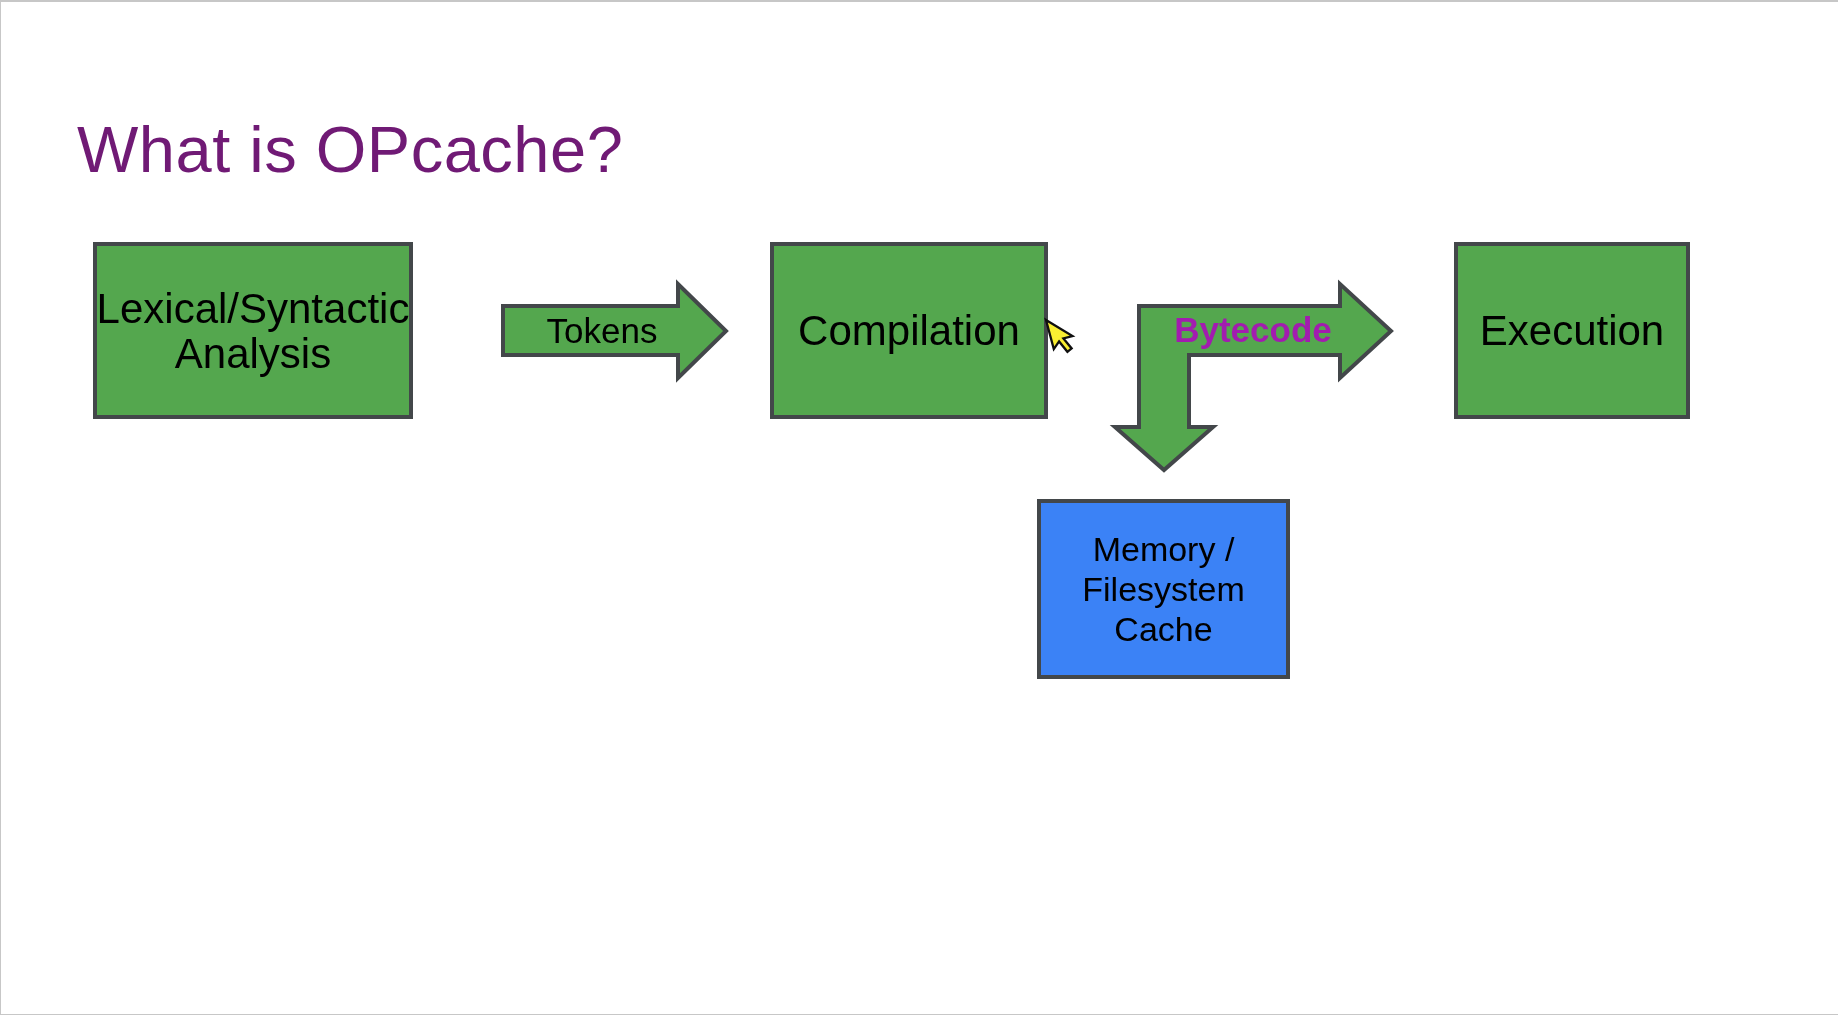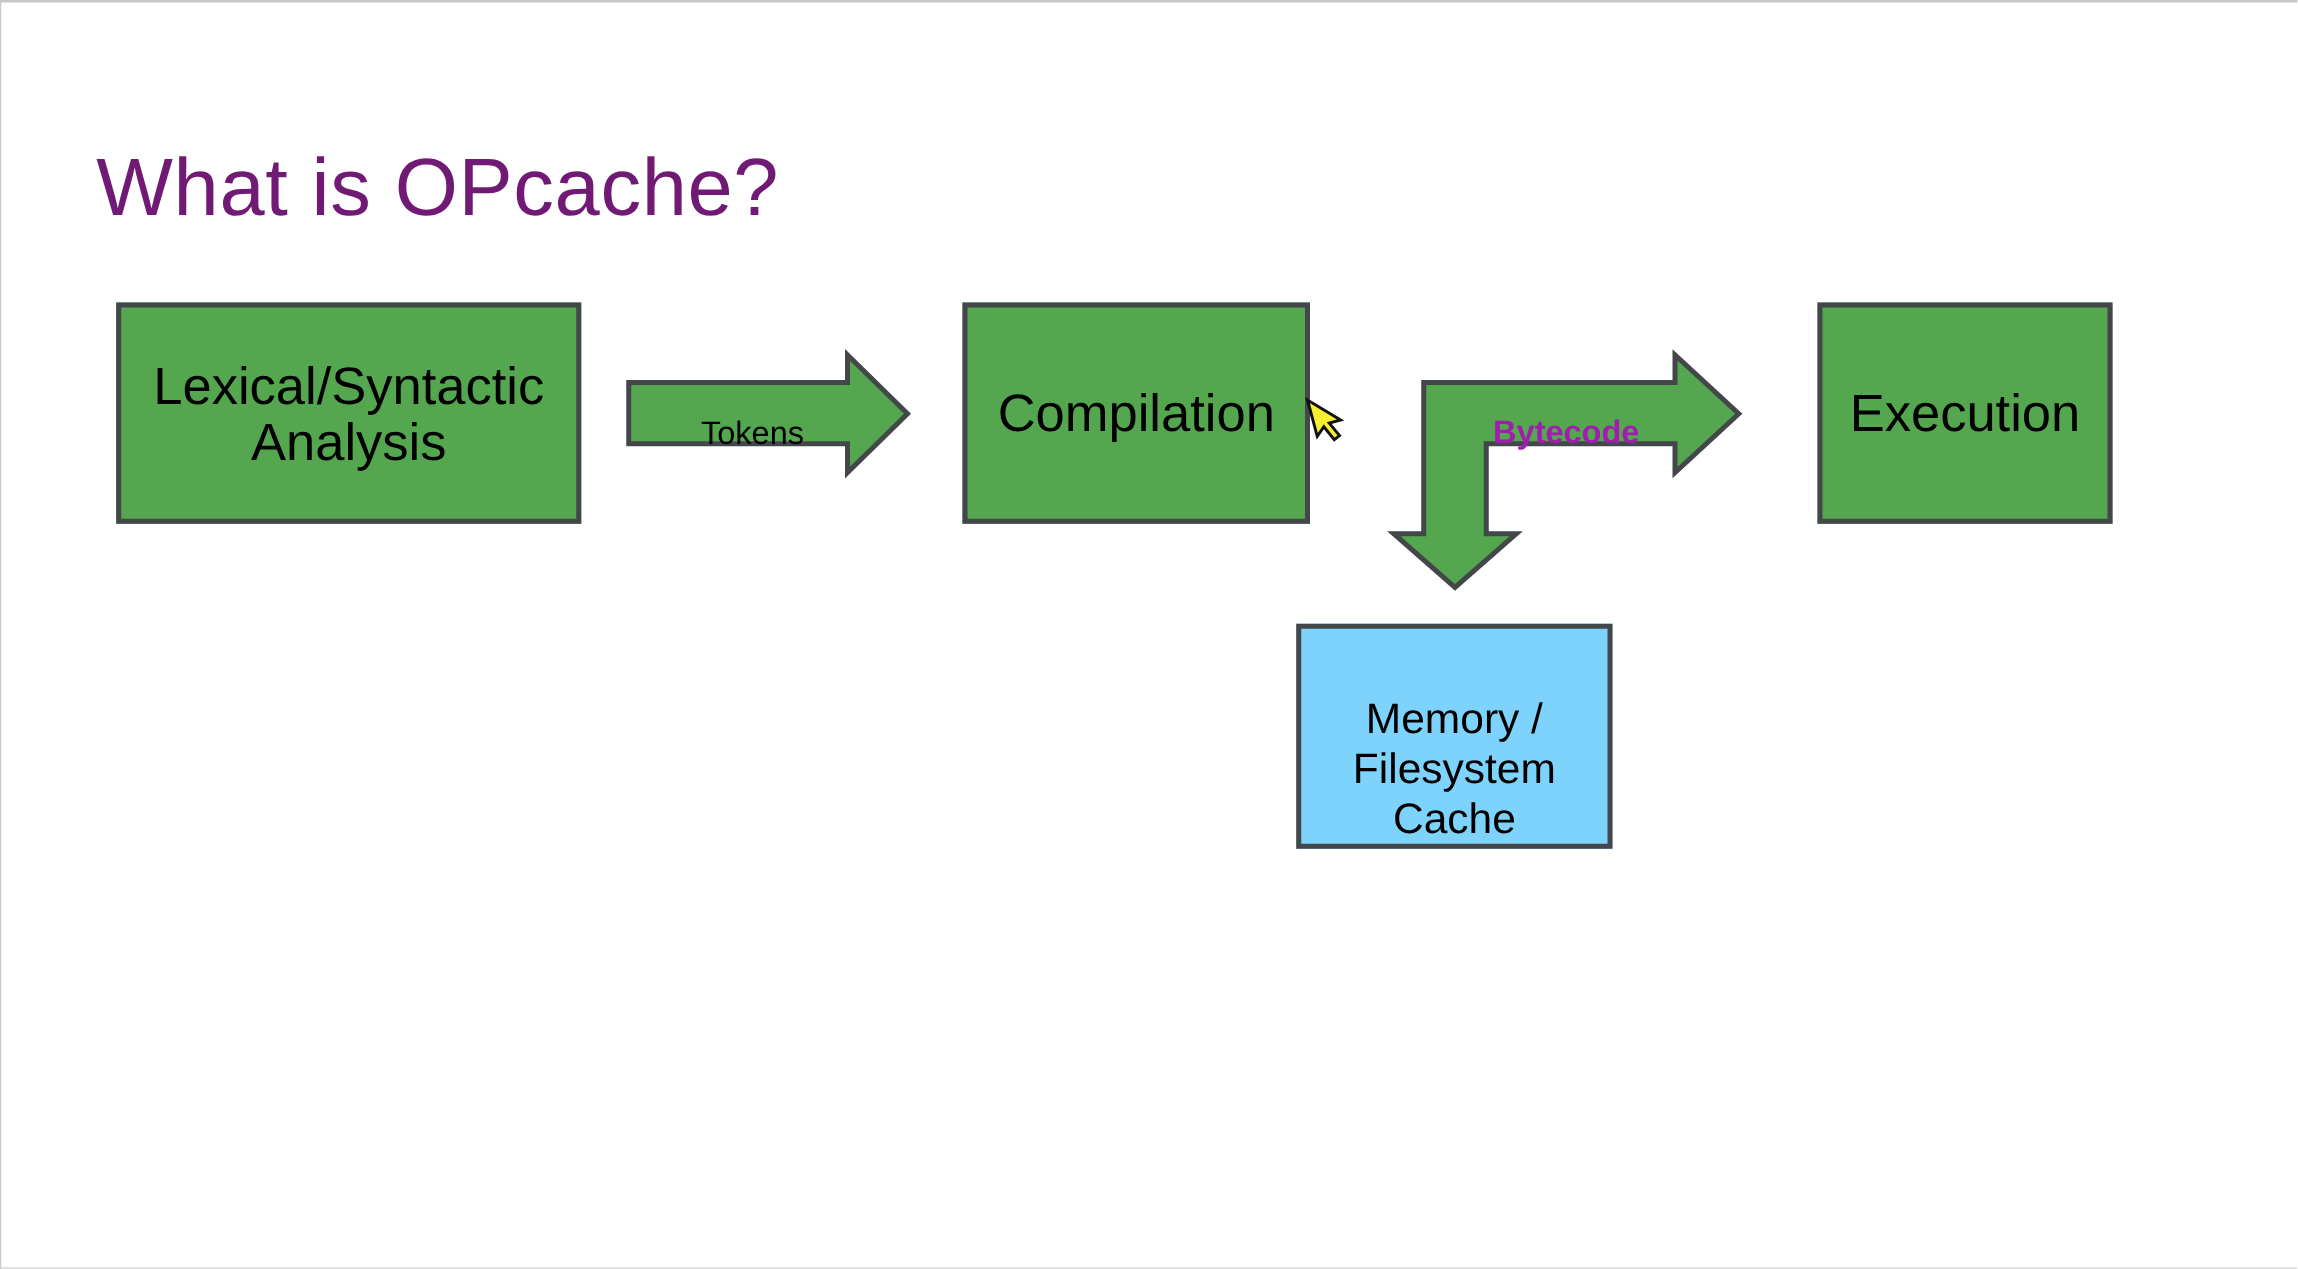--- a/index.html
+++ b/index.html
@@ -34,40 +34,39 @@
     position: absolute;
     box-sizing: border-box;
     border: 4px solid #43474a;
     display: flex;
     align-items: center;
     justify-content: center;
     text-align: center;
     color: #000;
     white-space: pre-line;
   }
-  .box-lexical    { left: 92px;   top: 240px; width: 372px; height: 177px; font-size: 42px; line-height: 45px; }
+  .box-lexical    { left: 92px;   top: 240px; width: 320px; height: 177px; font-size: 42px; line-height: 45px; }
   .box-compile    { left: 769px;  top: 240px; width: 278px; height: 177px; font-size: 42px; line-height: 45px; }
   .box-execution  { left: 1453px; top: 240px; width: 236px; height: 177px; font-size: 42px; line-height: 45px; }
   .box-cache      { left: 1036px; top: 497px; width: 253px; height: 180px; font-size: 34px; line-height: 40px; }
   .arrows-layer, .cursor-layer {
     position: absolute;
     left: 0; top: 0;
     width: 1838px;
     height: 1015px;
   }
   .arrows-layer { z-index: 1; }
   .flow-box, .arrow-label { z-index: 2; }
   .cursor-layer { z-index: 10; pointer-events: none; }
   .arrow-label {
     position: absolute;
     transform: translate(-50%, -50%);
-    font-size: 26px;
+    font-size: 35px;
     color: #000;
     white-space: nowrap;
-    margin-top: 16px;
   }
   .label-tokens   { left: 601px;  top: 329px; }
   .label-bytecode { left: 1252px; top: 328px; }
 </style>
 </head>
 <body>
 
 <div class="stage" style="background-color: rgb(255, 255, 255); border-color: rgb(199, 199, 199);">
 
   <div class="slide-title" style="color: #701a75;">What is OPcache?</div>
@@ -85,21 +84,21 @@
   </div>
 
   <div class="flow-box box-compile" style="background-color: rgb(84, 167, 78); border-color: rgb(67, 71, 74); color: rgb(0, 0, 0);">
     <span>Compilation</span>
   </div>
 
   <div class="flow-box box-execution" style="background-color: rgb(84, 167, 78); border-color: rgb(67, 71, 74); color: rgb(0, 0, 0);">
     <span>Execution</span>
   </div>
 
-  <div class="flow-box box-cache" style="background-color: #7dd3fc; border-color: rgb(67, 71, 74); color: rgb(0, 0, 0); align-items: flex-end;">
+  <div class="flow-box box-cache" style="background-color: #3b82f6; border-color: rgb(67, 71, 74); color: rgb(0, 0, 0);">
     <span>Memory /
 Filesystem
 Cache</span>
   </div>
 
   <div class="arrow-label label-tokens" style="color: rgb(0, 0, 0);">Tokens</div>
 
   <div class="arrow-label label-bytecode" style="color: #a21caf; font-weight: bold;">Bytecode</div>
 
   <svg class="cursor-layer" viewBox="0 0 1838 1015">

